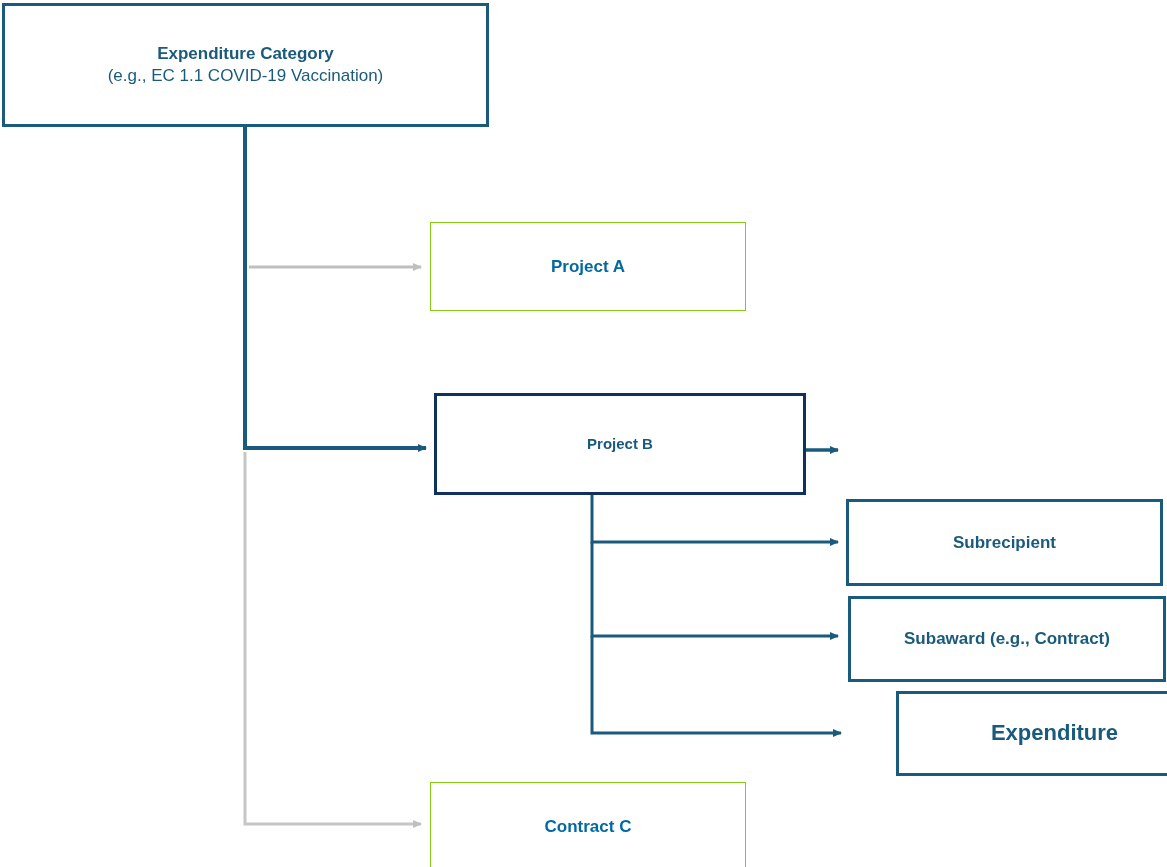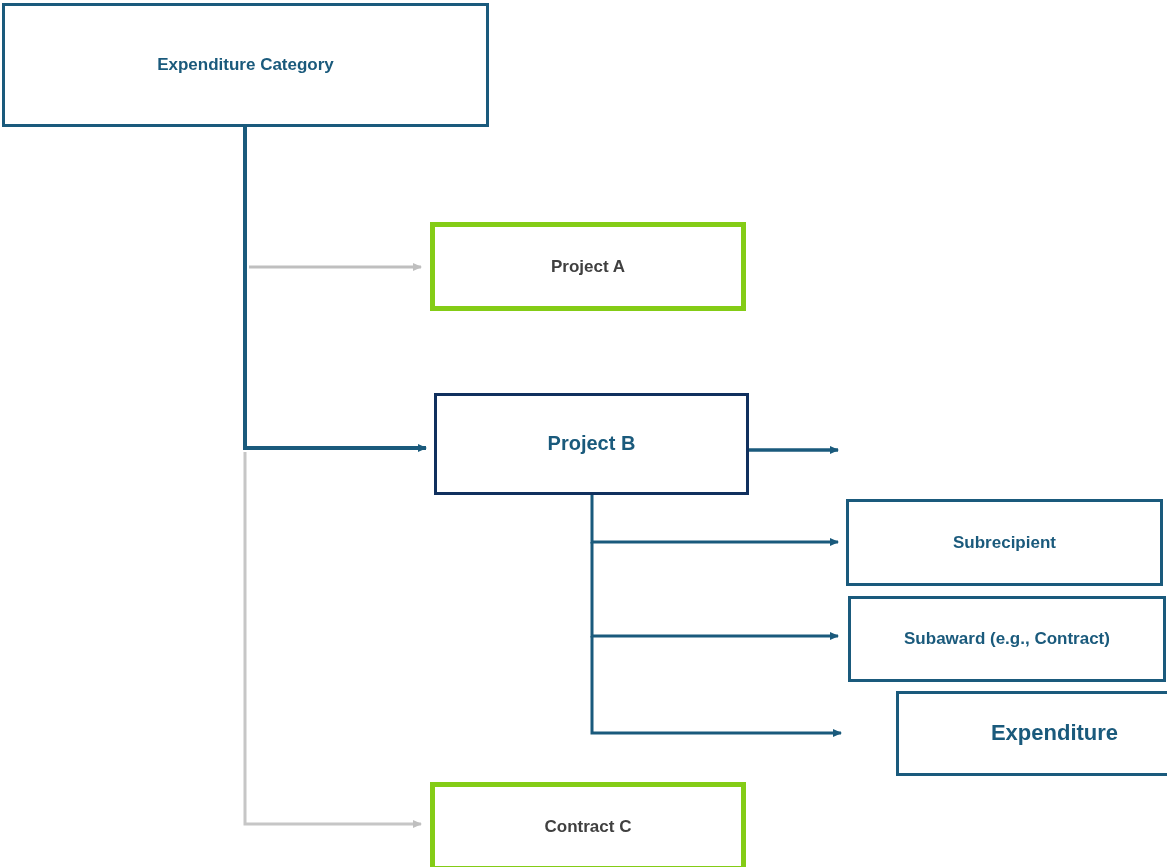--- a/index.html
+++ b/index.html
@@ -46,37 +46,37 @@
   
   .node.teal {
     border: 3px solid #1a5a7c;
     color: #1a5a7c;
   }
   .node.navy {
     border: 3px solid #10305e;
     color: #1a5a7c;
   }
   .node.muted {
-    border: 5px solid #84cc16;
-    color: #404040;
+    border: 1px solid #84cc16;
+    color: #0369a1;
     text-align: right;
   }
 
   
   #node-expenditure-category {
     left: 2px; top: 3px; width: 487px; height: 124px;
     font-size: 17px;
   }
   #node-project-a {
     left: 430px; top: 222px; width: 316px; height: 89px;
     font-size: 17px; font-weight: bold;
   }
   #node-project-b {
-    left: 434px; top: 393px; width: 315px; height: 102px;
-    font-size: 20px;
+    left: 434px; top: 393px; width: 372px; height: 102px;
+    font-size: 15px;
   }
   #node-project-c {
     left: 430px; top: 782px; width: 316px; height: 89px;
     font-size: 17px; font-weight: bold;
   }
   #node-project-details {
     left: 846px; top: 402px; width: 317px; height: 89px;
     font-size: 17px; font-weight: bold;
   }
   #node-subrecipient {
@@ -129,20 +129,21 @@
     <g>
       <path d="M592,542 L592,636 L838,636" fill="none" stroke="#1a5a7c" stroke-width="3" marker-end="url(#arrow-teal)"></path>
     </g>
     <g>
       <path d="M592,636 L592,733 L841,733" fill="none" stroke="#1a5a7c" stroke-width="3" marker-end="url(#arrow-teal)"></path>
     </g>
   </svg>
 
   <div class="node teal" id="node-expenditure-category">
     <span class="title">Expenditure Category</span>
+    <span class="sub">(e.g., EC 1.1 COVID-19 Vaccination)</span>
   </div>
 
   <div class="node muted" id="node-project-a">
     <span class="title">Project A</span>
   </div>
 
   <div class="node navy" id="node-project-b">
     <span class="title">Project B</span>
   </div>
 

